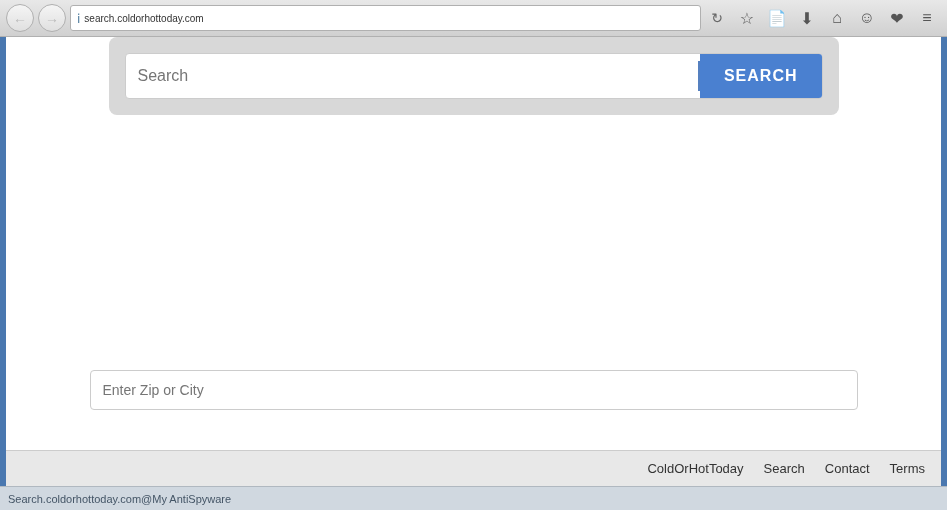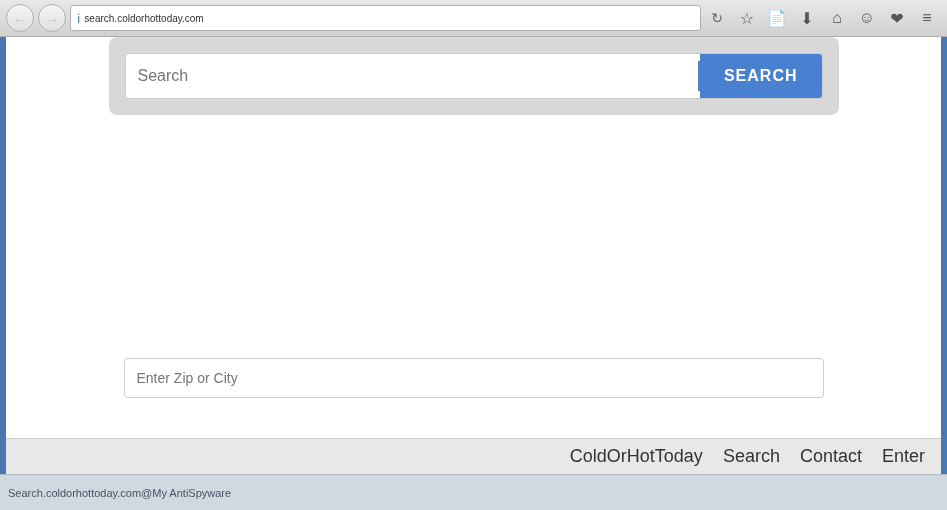--- a/index.html
+++ b/index.html
@@ -168,21 +168,21 @@
       height: 100%;
       font-size: 16px;
       font-weight: bold;
       letter-spacing: 1px;
       cursor: pointer;
       text-transform: uppercase;
     }
 
     
     .zip-input-container {
-      width: 700px;
+      width: 768px;
       text-decoration: underline;
     }
 
     .zip-input {
       width: 100%;
       height: 40px;
       border: 1px solid #ccc;
       border-radius: 4px;
       padding: 0 12px;
       font-size: 14px;
@@ -198,30 +198,30 @@
       display: flex;
       align-items: center;
       justify-content: flex-end;
       padding: 0 16px;
       gap: 20px;
       flex-shrink: 0;
     }
 
     .footer-link {
       color: #333;
-      font-size: 18px;
+      font-size: 13px;
       text-decoration: none;
       cursor: pointer;
       text-align: center;
     }
 
     
     .status-bar {
       background: #d0d8e0;
-      height: 36px;
+      height: 24px;
       display: flex;
       align-items: center;
       padding: 11px 8px;
       border-top: 1px solid #b0b8c0;
       flex-shrink: 0;
     }
 
     .status-text {
       font-size: 11px;
       color: #445566;
@@ -290,19 +290,19 @@
     <div class="zip-input-container">
       <input class="zip-input" type="text" placeholder="Enter Zip or City" style="">
     </div>
 
   </div>
 
   <div class="footer">
     <span class="footer-link">ColdOrHotToday</span>
     <span class="footer-link">Search</span>
     <span class="footer-link">Contact</span>
-    <span class="footer-link">Enter</span>
+    <span class="footer-link">Terms</span>
   </div>
 </div>
 
 <div class="status-bar">
   <span class="status-text">Search.coldorhottoday.com@My AntiSpyware</span>
 </div>
 
 </body></html>

